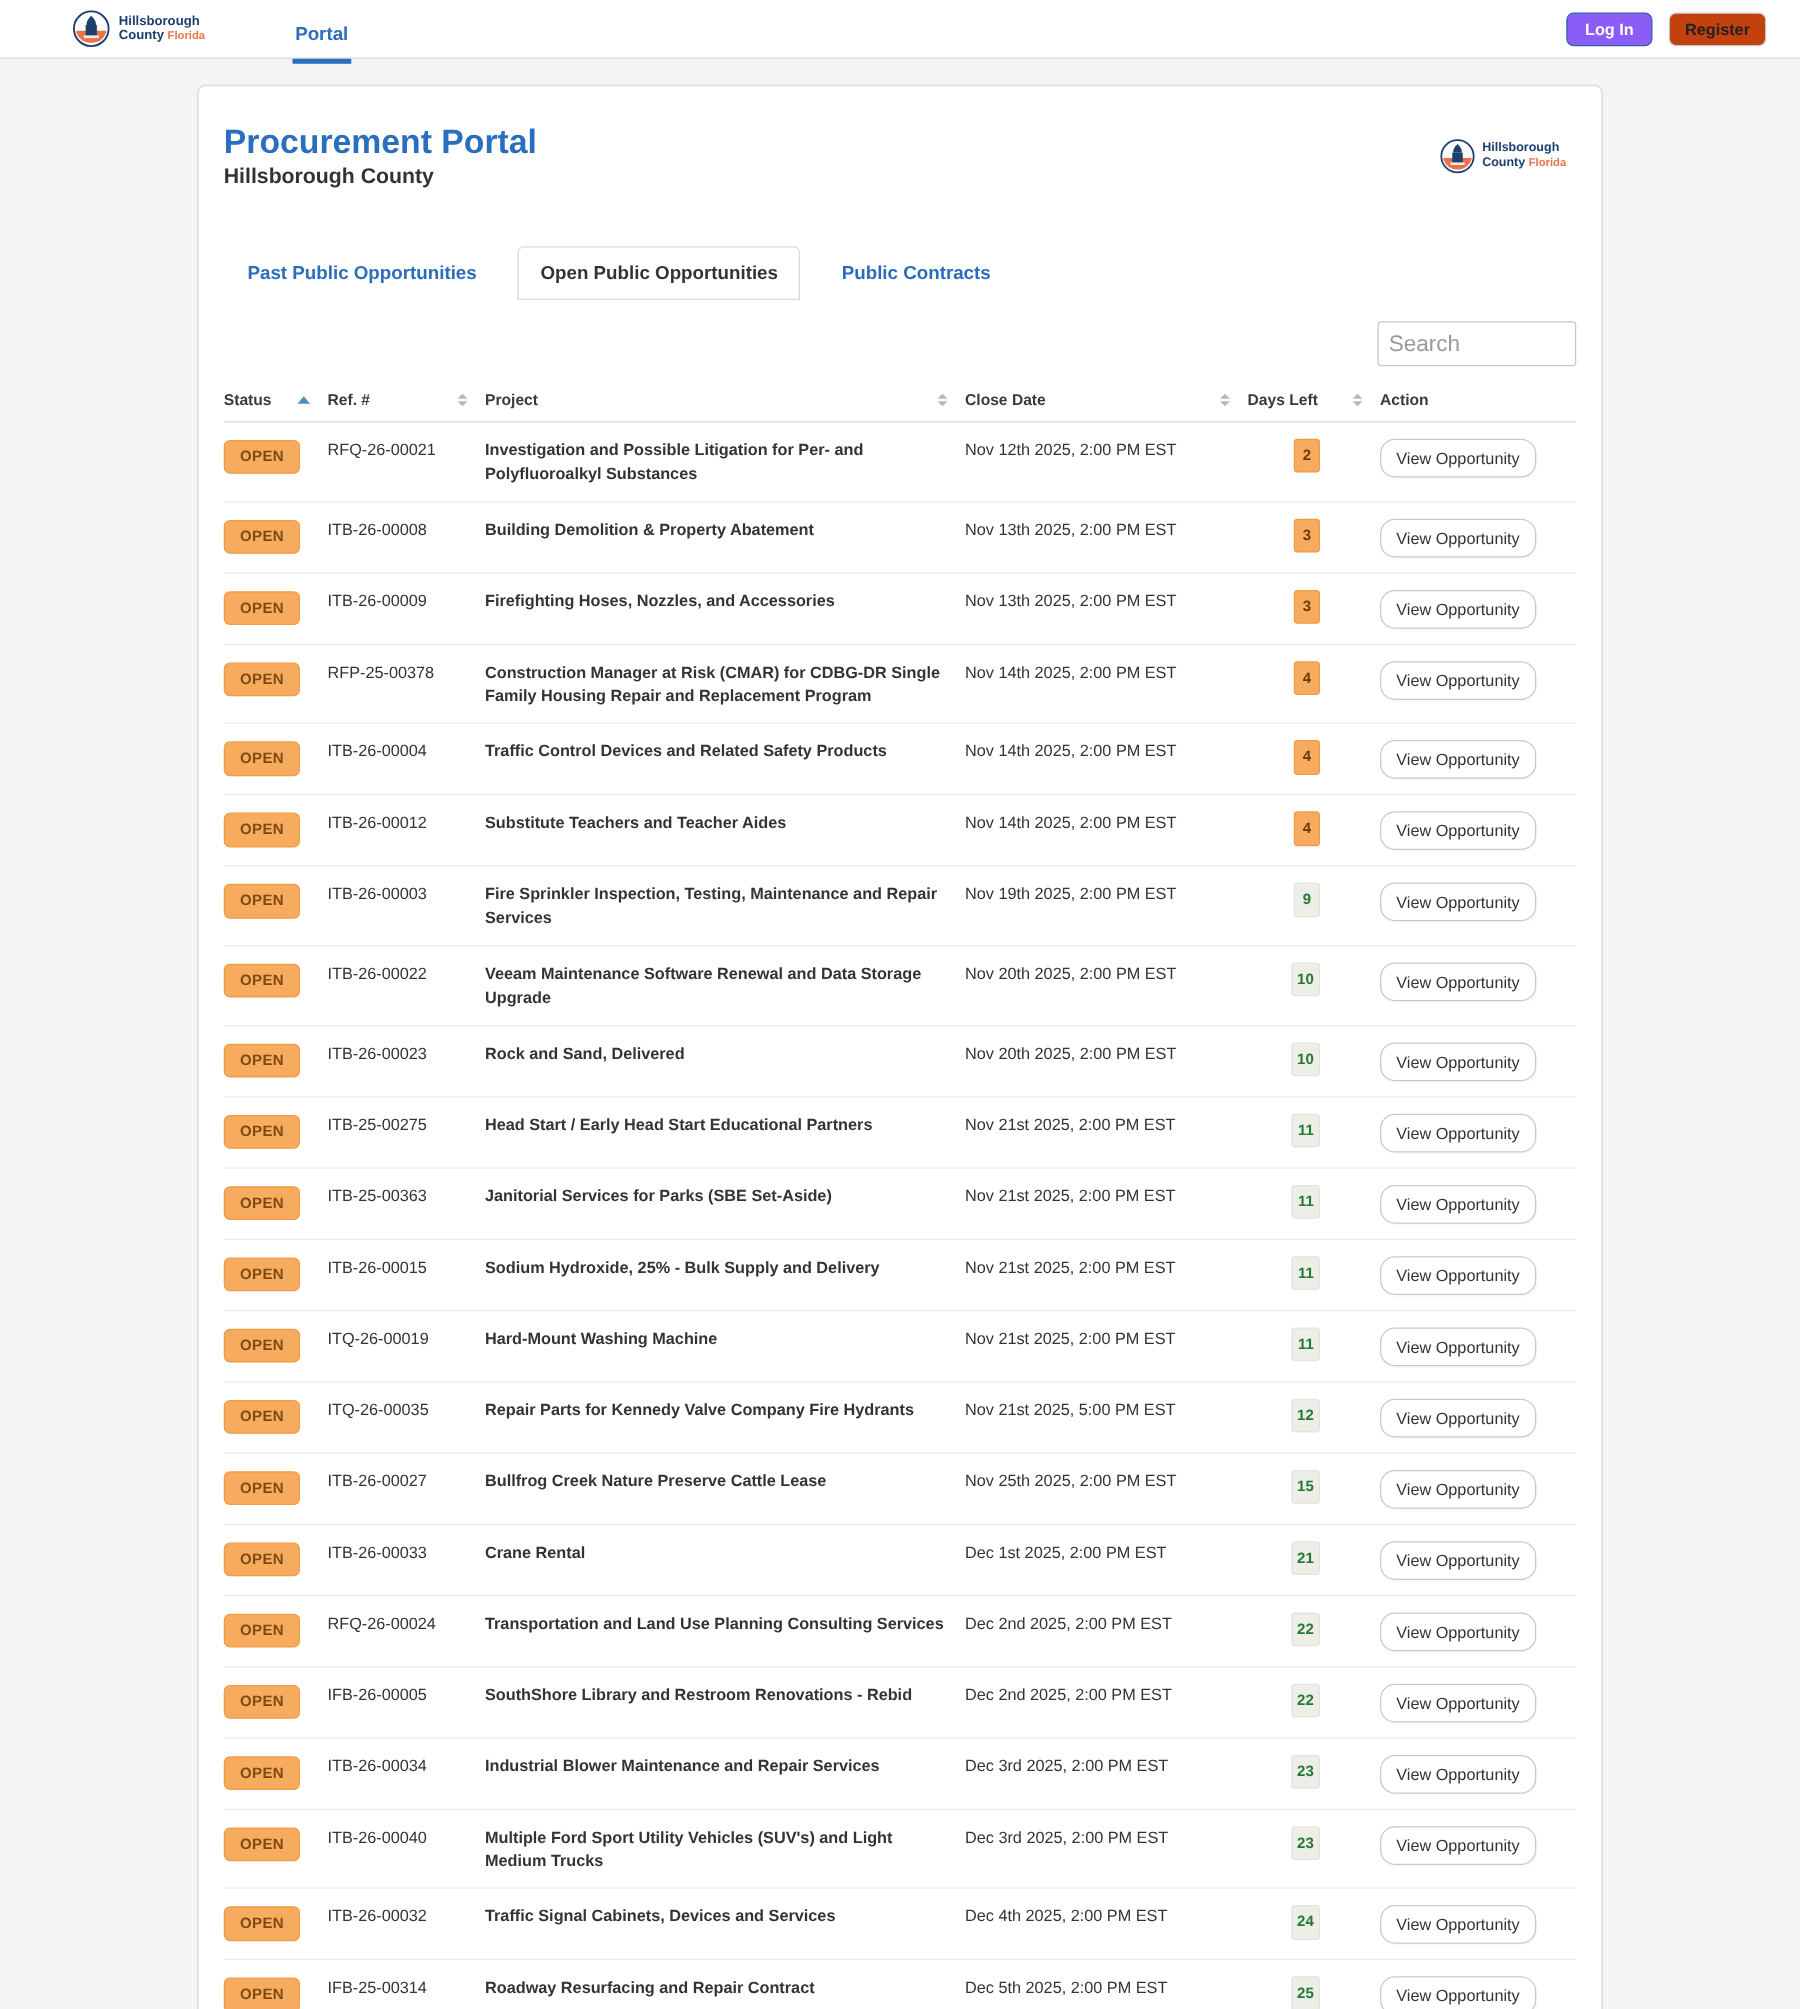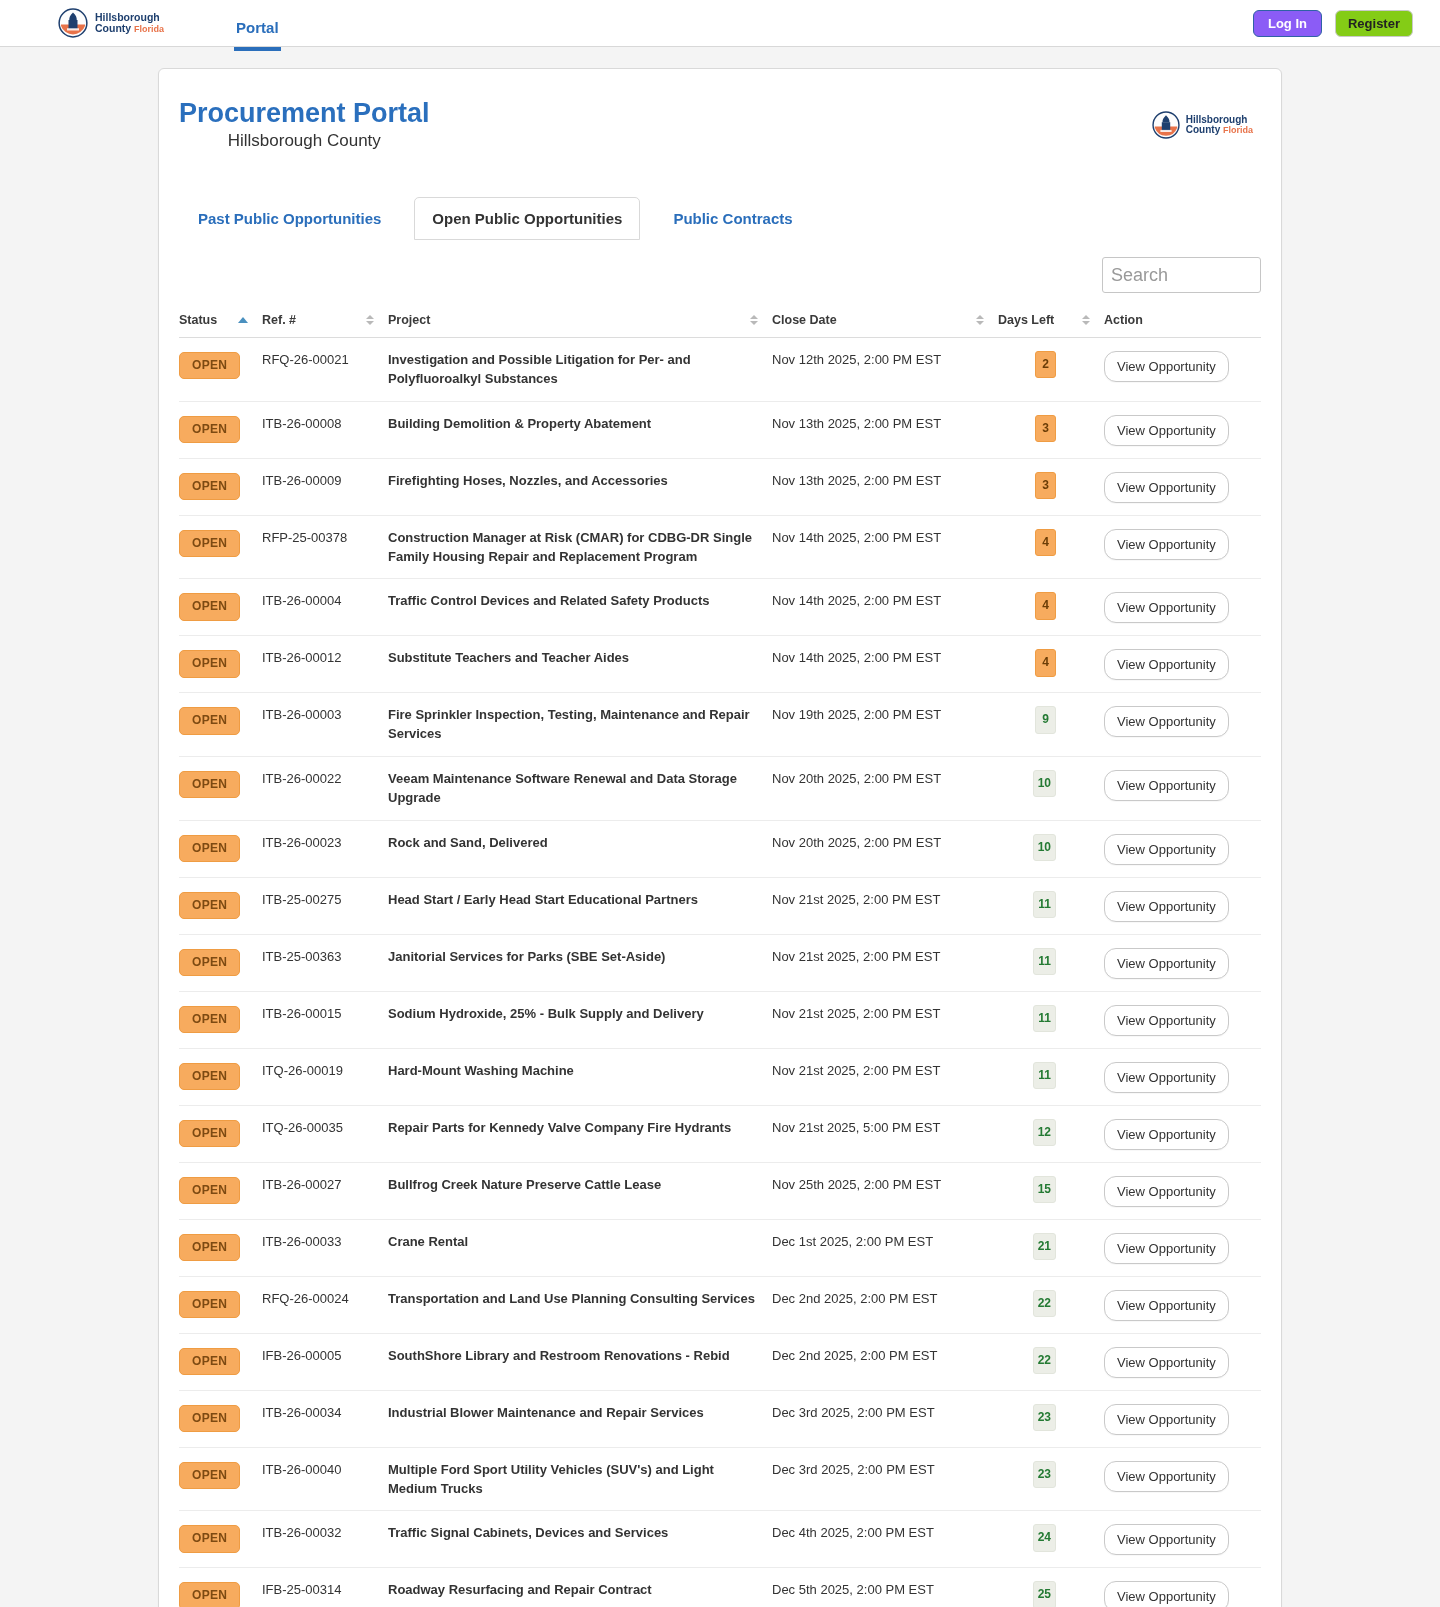--- a/index.html
+++ b/index.html
@@ -28,35 +28,35 @@
   .nav-link .active-bar {
     position:absolute; left:0; right:0; bottom:0; height:4px; background:#2a6ebb;
   }
   .nav-right { margin-left:auto; display:flex; gap:13px; }
   .btn-login {
     background:#8b5cf6; border:1px solid #2f62a5; color:#fff; font-weight:bold;
     font-size:13px; padding:5px 14px; border-radius:6px; cursor:pointer;
     font-family:"Liberation Sans", sans-serif;
   }
   .btn-register {
-    background:#84cc16; border:1px solid #c9c9c9; color:#222; font-weight:bold;
+    background:#c2410c; border:1px solid #c9c9c9; color:#222; font-weight:bold;
     font-size:13px; padding:5px 12px; border-radius:6px; cursor:pointer;
     font-family:"Liberation Sans", sans-serif;
   }
 
   
   .page-wrap { padding:21px 0 40px 0; }
   .card {
     width:1124px; margin:0 auto; background:#fff; border:1px solid #d9d9d9;
     border-radius:6px; box-shadow:0 1px 2px rgba(0,0,0,.04);
     padding:20px 20px 22px 20px; min-height:1499px; position:relative;
   }
   .card-head { display:flex; justify-content:space-between; align-items:flex-start;gap:26px; }
   .page-title { color:#2a6fbd; font-size:27px; font-weight:bold; line-height:30px; margin-top:9px;}
-  .page-subtitle { color:#333; font-size:17px; font-weight:normal; margin-top:3px;text-align:center; }
+  .page-subtitle { color:#333; font-size:17px; font-weight:bold; margin-top:3px; }
   .head-logo { display:flex; align-items:center; gap:6px; margin-top:22px; margin-right:8px;}
   .head-logo .brand-emblem { width:28px; height:28px; }
   .head-logo .brand-text { font-size:10px; line-height:10.5px; }
 
   
   .tabs { display:flex; margin-top:46px; align-items:flex-end; }
   .tab {
     font-size:15px; font-weight:bold; padding:12px 18px; cursor:pointer; color:#2a6ebb;
     border:1px solid transparent; margin-right:14px;
   }

